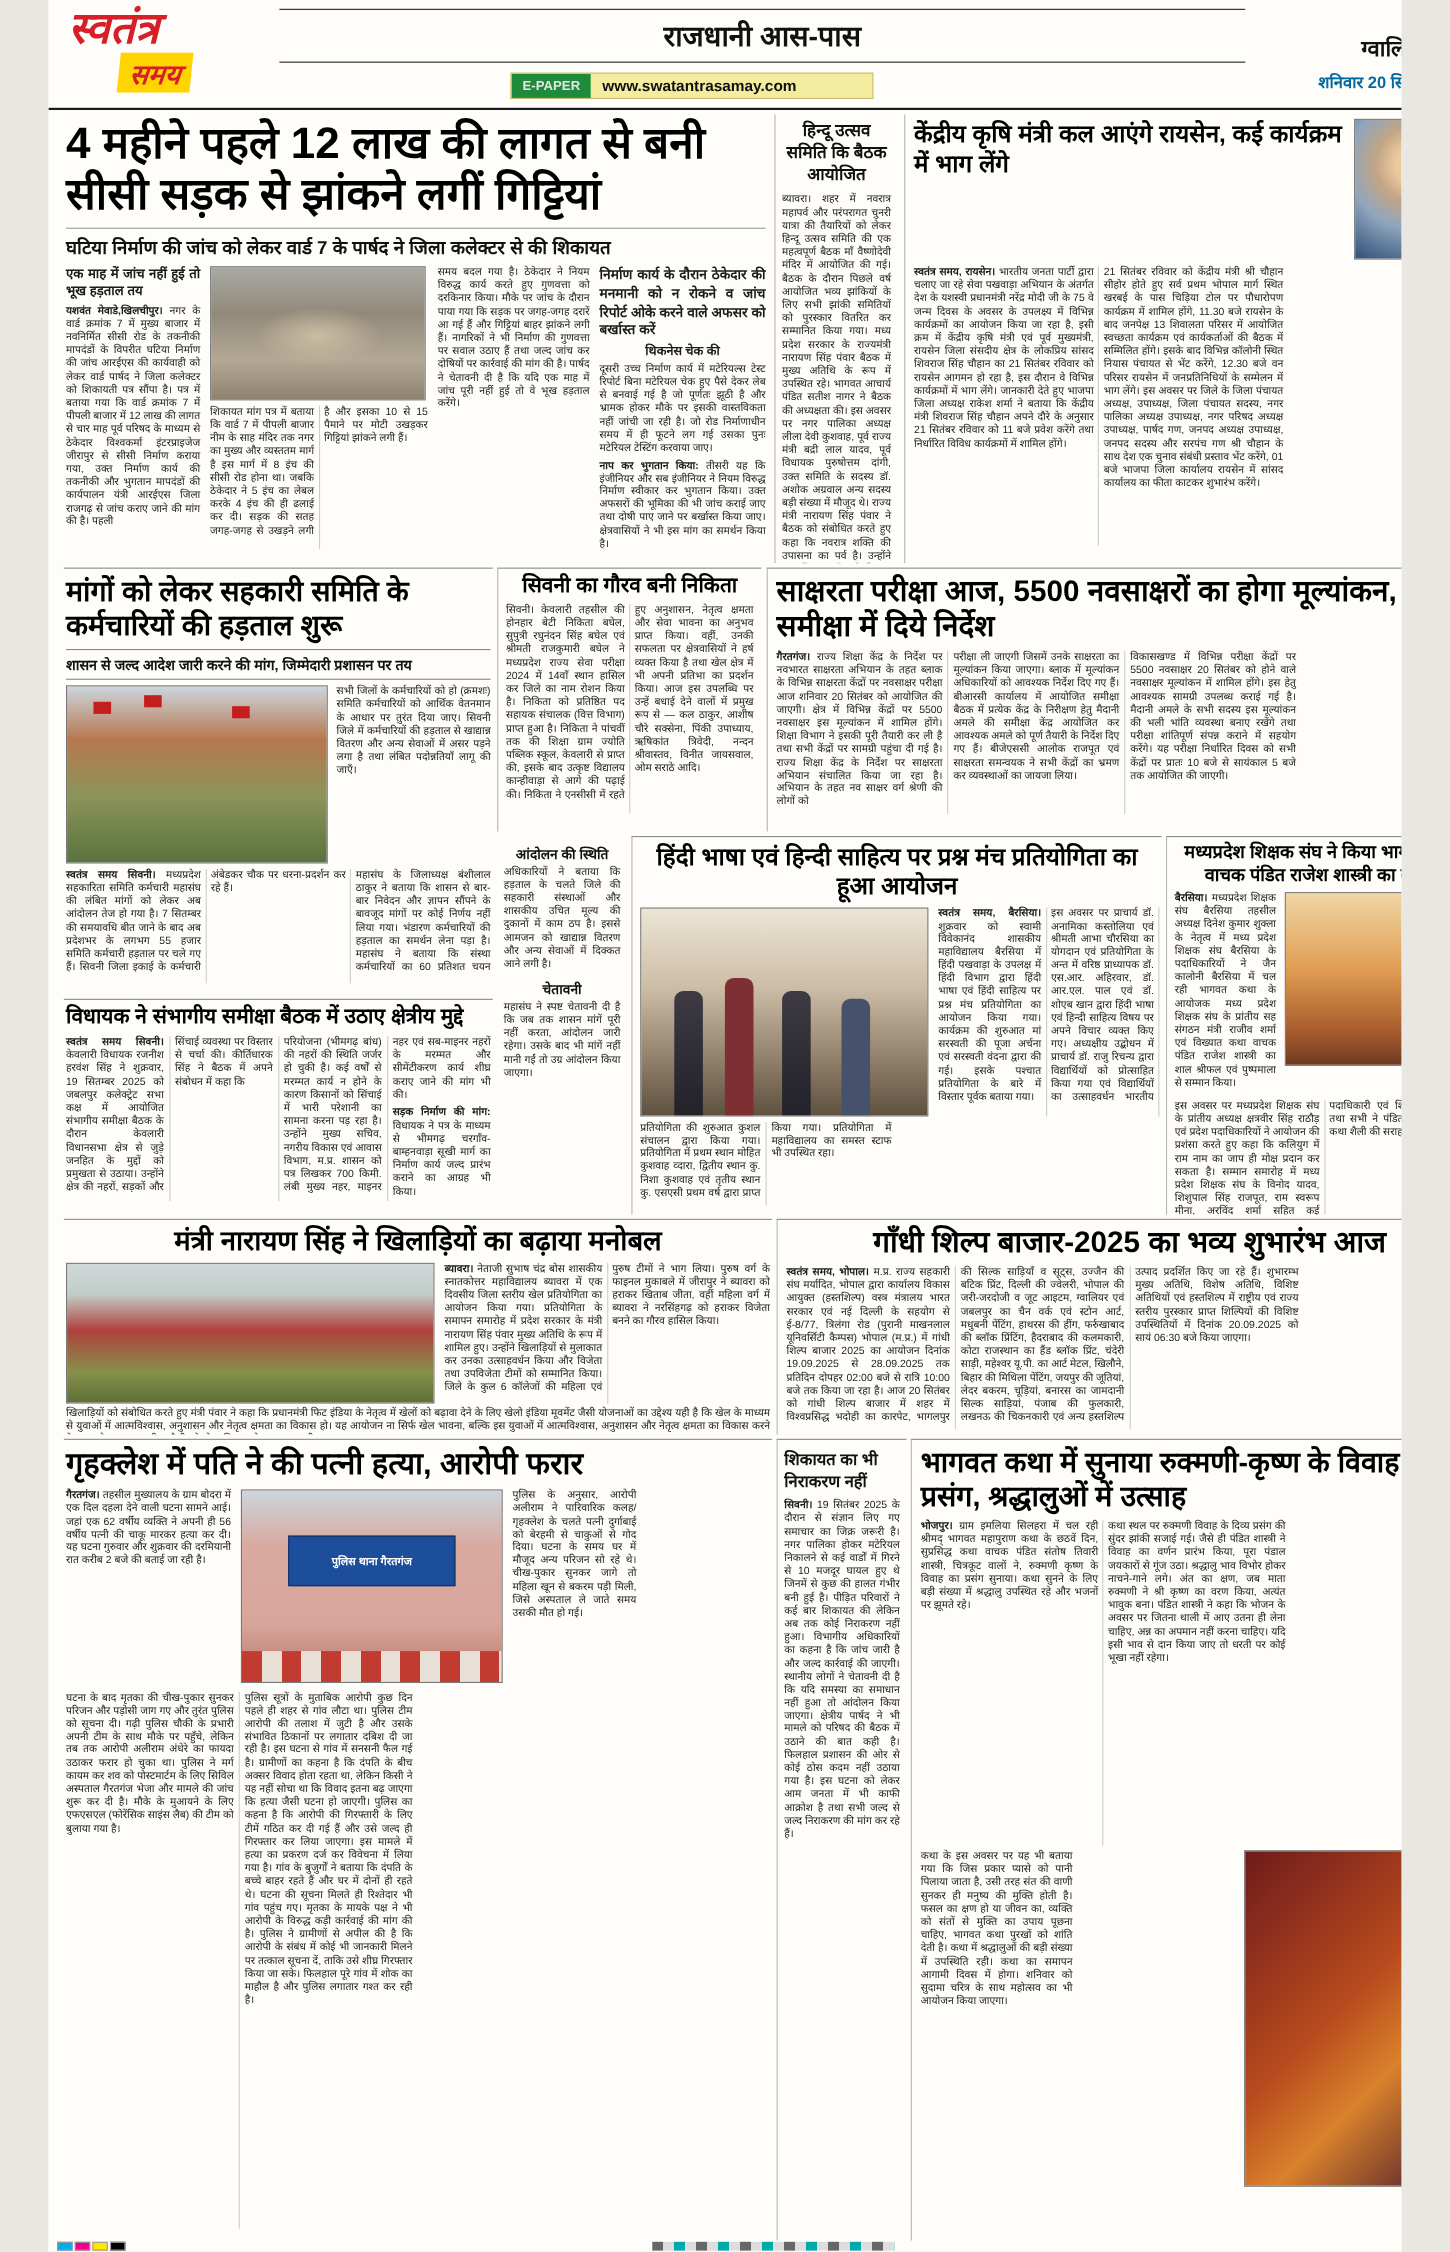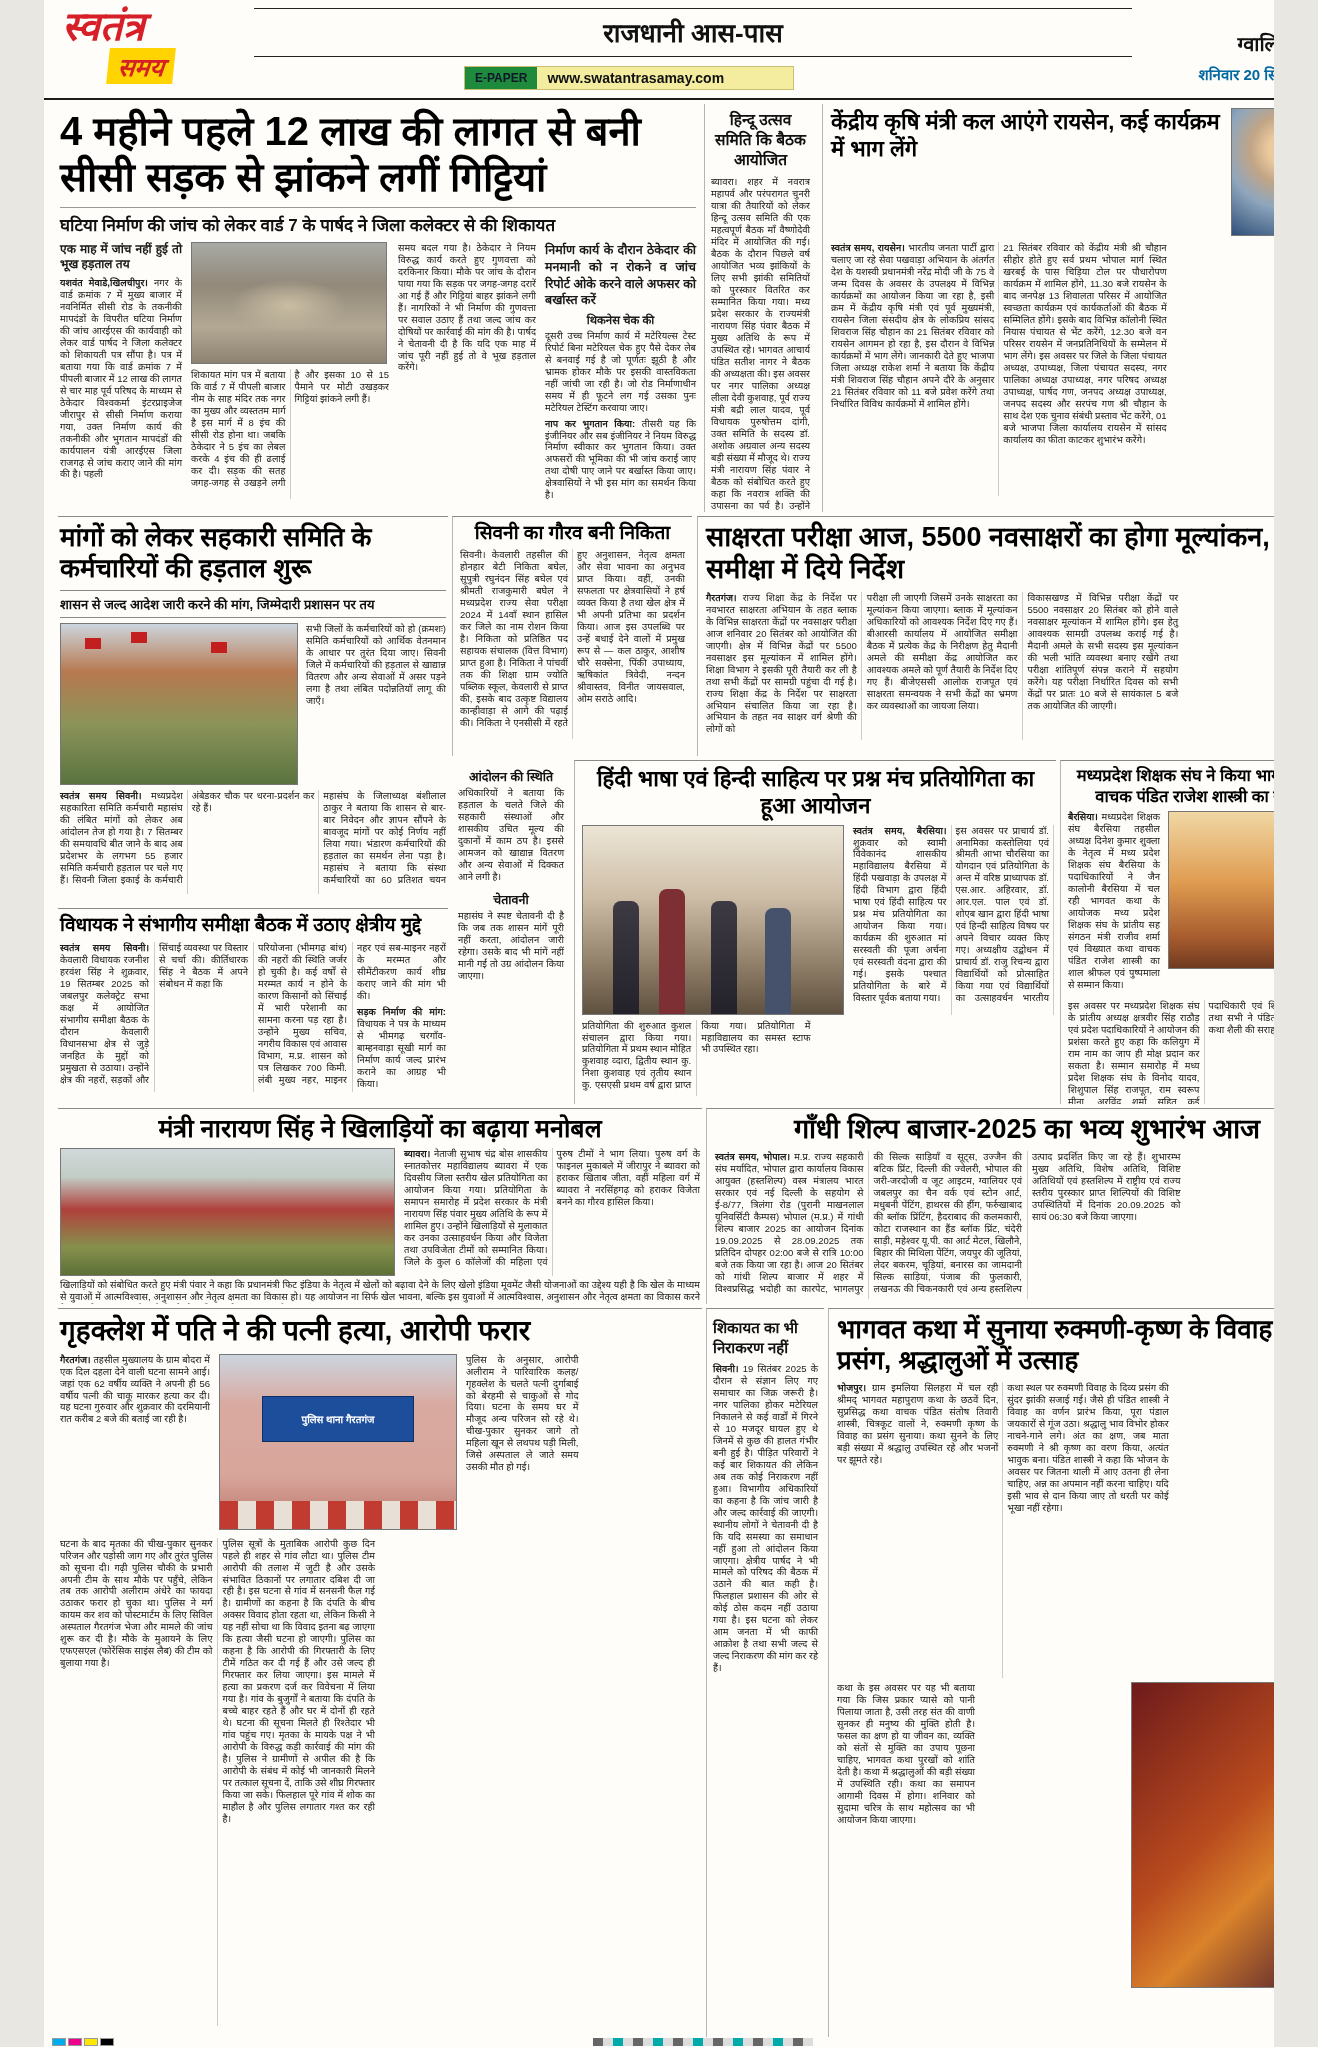--- a/index.html
+++ b/index.html
@@ -7,21 +7,21 @@
   body{font-family:"Liberation Sans","DejaVu Sans",sans-serif;color:#111}
   .page{position:relative;width:1230px;height:2047px;background:#fefdf9;margin:0 auto;overflow:hidden}
 
   
   .masthead{position:absolute;left:0;top:0;width:1318px;height:100px;border-bottom:2px solid #1c1c1c;background:#fefdf9}
   .logo{position:absolute;left:18px;top:6px;width:160px}
   .logo-top{font-size:40px;font-weight:800;font-style:italic;color:#d61f26;line-height:1}
   .logo-bottom{display:inline-block;margin-left:46px;margin-top:2px;font-size:25px;font-weight:800;font-style:italic;color:#d61f26;background:#ffd400;padding:1px 10px;transform:skewX(-6deg)}
   .section-title{position:absolute;left:210px;right:230px;top:8px;text-align:center;font-size:26px;font-weight:800;border-top:1.5px solid #222;border-bottom:1.5px solid #222;padding:5px 0 6px}
   .epaper-bar{position:absolute;left:420px;top:66px;width:330px;height:24px;background:#f4eda0;border:1px solid #c8bf72;display:flex;align-items:center;overflow:hidden}
-  .epaper-badge{background:#1e8a3c;color:#0f172a;font-weight:bold;font-size:12px;padding:4px 10px;flex:none}
+  .epaper-badge{background:#1e8a3c;color:#e5e5e5;font-weight:bold;font-size:12px;padding:4px 10px;flex:none}
   .website{font-weight:bold;font-size:14px;padding-left:10px;color:#101010;white-space:nowrap}
   .mast-right{position:absolute;right:18px;top:30px;text-align:right}
   .city-line{font-size:20px;font-weight:800;display:flex;align-items:center;justify-content:flex-end;gap:8px}
   .page-box{background:#15489c;color:#fff;padding:1px 9px;font-size:18px;font-weight:800}
   .date{margin-top:7px;font-size:15px;font-weight:bold;color:#0369a1}
 
   
   .block{position:absolute;overflow:hidden;background:#fefdf9}
   .bt{border-top:1px solid #8a8a8a}
   .bl{border-left:1px solid #b5b5b5}
@@ -274,21 +274,21 @@
     <h2 class="hl-lg" style="font-size:28px">गृहक्लेश में पति ने की पत्नी हत्या, आरोपी फरार</h2>
     <div class="mur-row">
       <div class="body-text" style="width:150px;flex:none">
         <p><b class="byline">गैरतगंज।</b> <span>तहसील मुख्यालय के ग्राम बोदरा में एक दिल दहला देने वाली घटना सामने आई। जहां एक 62 वर्षीय व्यक्ति ने अपनी ही 56 वर्षीय पत्नी की चाकू मारकर हत्या कर दी। यह घटना गुरुवार और शुक्रवार की दरमियानी रात करीब 2 बजे की बताई जा रही है।</span></p>
       </div>
       <div class="photo photo-police">
         <div class="police-sign">पुलिस थाना गैरतगंज</div>
         <div class="police-wall"></div>
       </div>
       <div class="body-text cols-2" style="flex:1;height:178px">
-        <p>पुलिस के अनुसार, आरोपी अलीराम ने पारिवारिक कलह/गृहक्लेश के चलते पत्नी दुर्गाबाई को बेरहमी से चाकुओं से गोद दिया। घटना के समय घर में मौजूद अन्य परिजन सो रहे थे। चीख-पुकार सुनकर जागे तो महिला खून से लथपथ पड़ी मिली, जिसे अस्पताल ले जाते समय उसकी मौत हो गई।</p>
+        <p>पुलिस के अनुसार, आरोपी अलीराम ने पारिवारिक कलह/गृहक्लेश के चलते पत्नी दुर्गाबाई को बेरहमी से चाकुओं से गोद दिया। घटना के समय घर में मौजूद अन्य परिजन सो रहे थे। चीख-पुकार सुनकर जागे तो महिला खून से बकरम पड़ी मिली, जिसे अस्पताल ले जाते समय उसकी मौत हो गई।</p>
       </div>
     </div>
     <div class="body-text cols-4" style="margin-top:6px;height:488px">
       <p>घटना के बाद मृतका की चीख-पुकार सुनकर परिजन और पड़ोसी जाग गए और तुरंत पुलिस को सूचना दी। गढ़ी पुलिस चौकी के प्रभारी अपनी टीम के साथ मौके पर पहुँचे, लेकिन तब तक आरोपी अलीराम अंधेरे का फायदा उठाकर फरार हो चुका था। पुलिस ने मर्ग कायम कर शव को पोस्टमार्टम के लिए सिविल अस्पताल गैरतगंज भेजा और मामले की जांच शुरू कर दी है। मौके के मुआयने के लिए एफएसएल (फोरेंसिक साइंस लैब) की टीम को बुलाया गया है।</p>
       <p>पुलिस सूत्रों के मुताबिक आरोपी कुछ दिन पहले ही शहर से गांव लौटा था। पुलिस टीम आरोपी की तलाश में जुटी है और उसके संभावित ठिकानों पर लगातार दबिश दी जा रही है। इस घटना से गांव में सनसनी फैल गई है। ग्रामीणों का कहना है कि दंपति के बीच अक्सर विवाद होता रहता था, लेकिन किसी ने यह नहीं सोचा था कि विवाद इतना बढ़ जाएगा कि हत्या जैसी घटना हो जाएगी। पुलिस का कहना है कि आरोपी की गिरफ्तारी के लिए टीमें गठित कर दी गई हैं और उसे जल्द ही गिरफ्तार कर लिया जाएगा। इस मामले में हत्या का प्रकरण दर्ज कर विवेचना में लिया गया है। गांव के बुजुर्गों ने बताया कि दंपति के बच्चे बाहर रहते हैं और घर में दोनों ही रहते थे। घटना की सूचना मिलते ही रिश्तेदार भी गांव पहुंच गए। मृतका के मायके पक्ष ने भी आरोपी के विरुद्ध कड़ी कार्रवाई की मांग की है। पुलिस ने ग्रामीणों से अपील की है कि आरोपी के संबंध में कोई भी जानकारी मिलने पर तत्काल सूचना दें, ताकि उसे शीघ्र गिरफ्तार किया जा सके। फिलहाल पूरे गांव में शोक का माहौल है और पुलिस लगातार गश्त कर रही है।</p>
     </div>
   </section>
 
   <section class="block bt bl" style="left:662px;top:1308px;width:118px;height:729px;padding:5px 6px">
     <h3 class="shikayat-head">शिकायत का भी निराकरण नहीं</h3>

